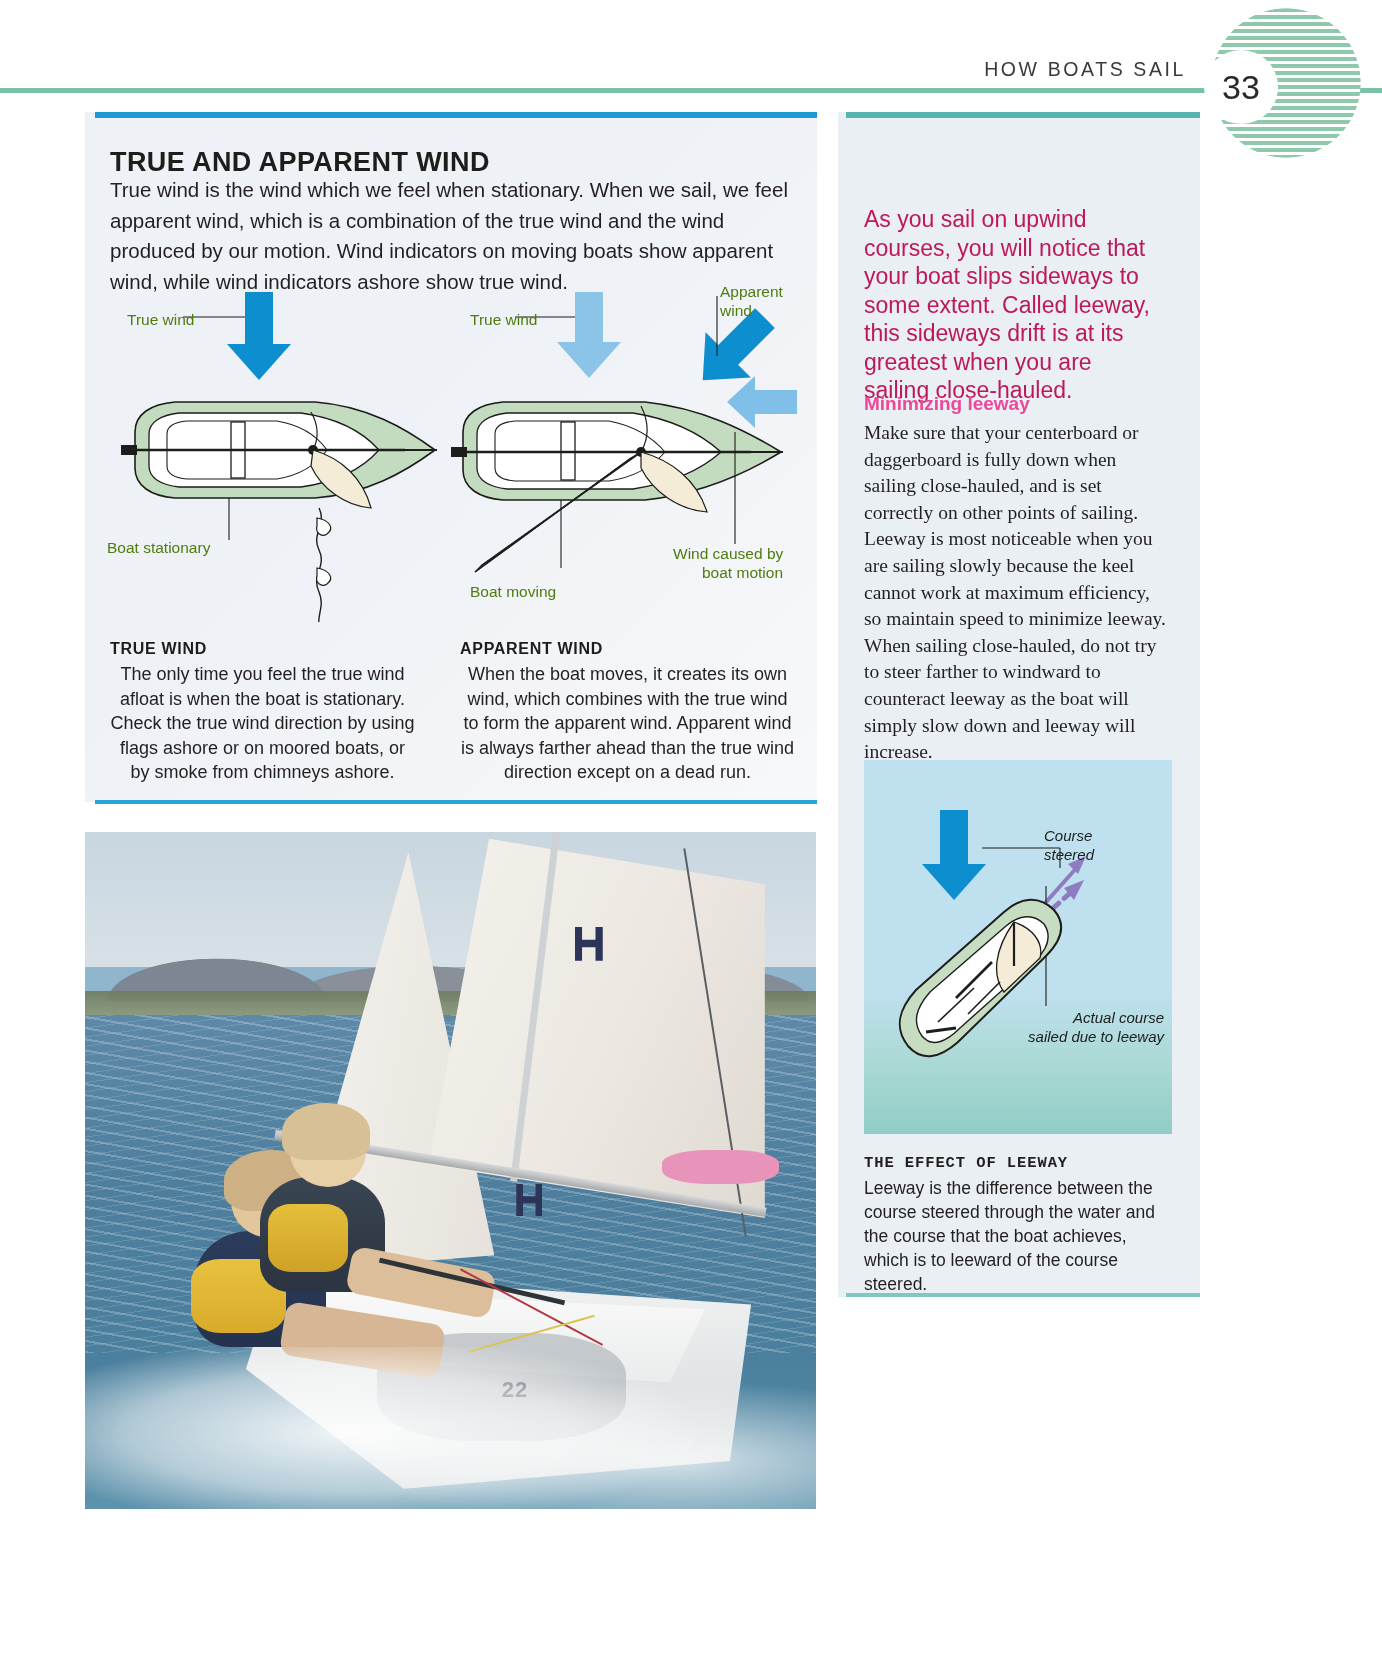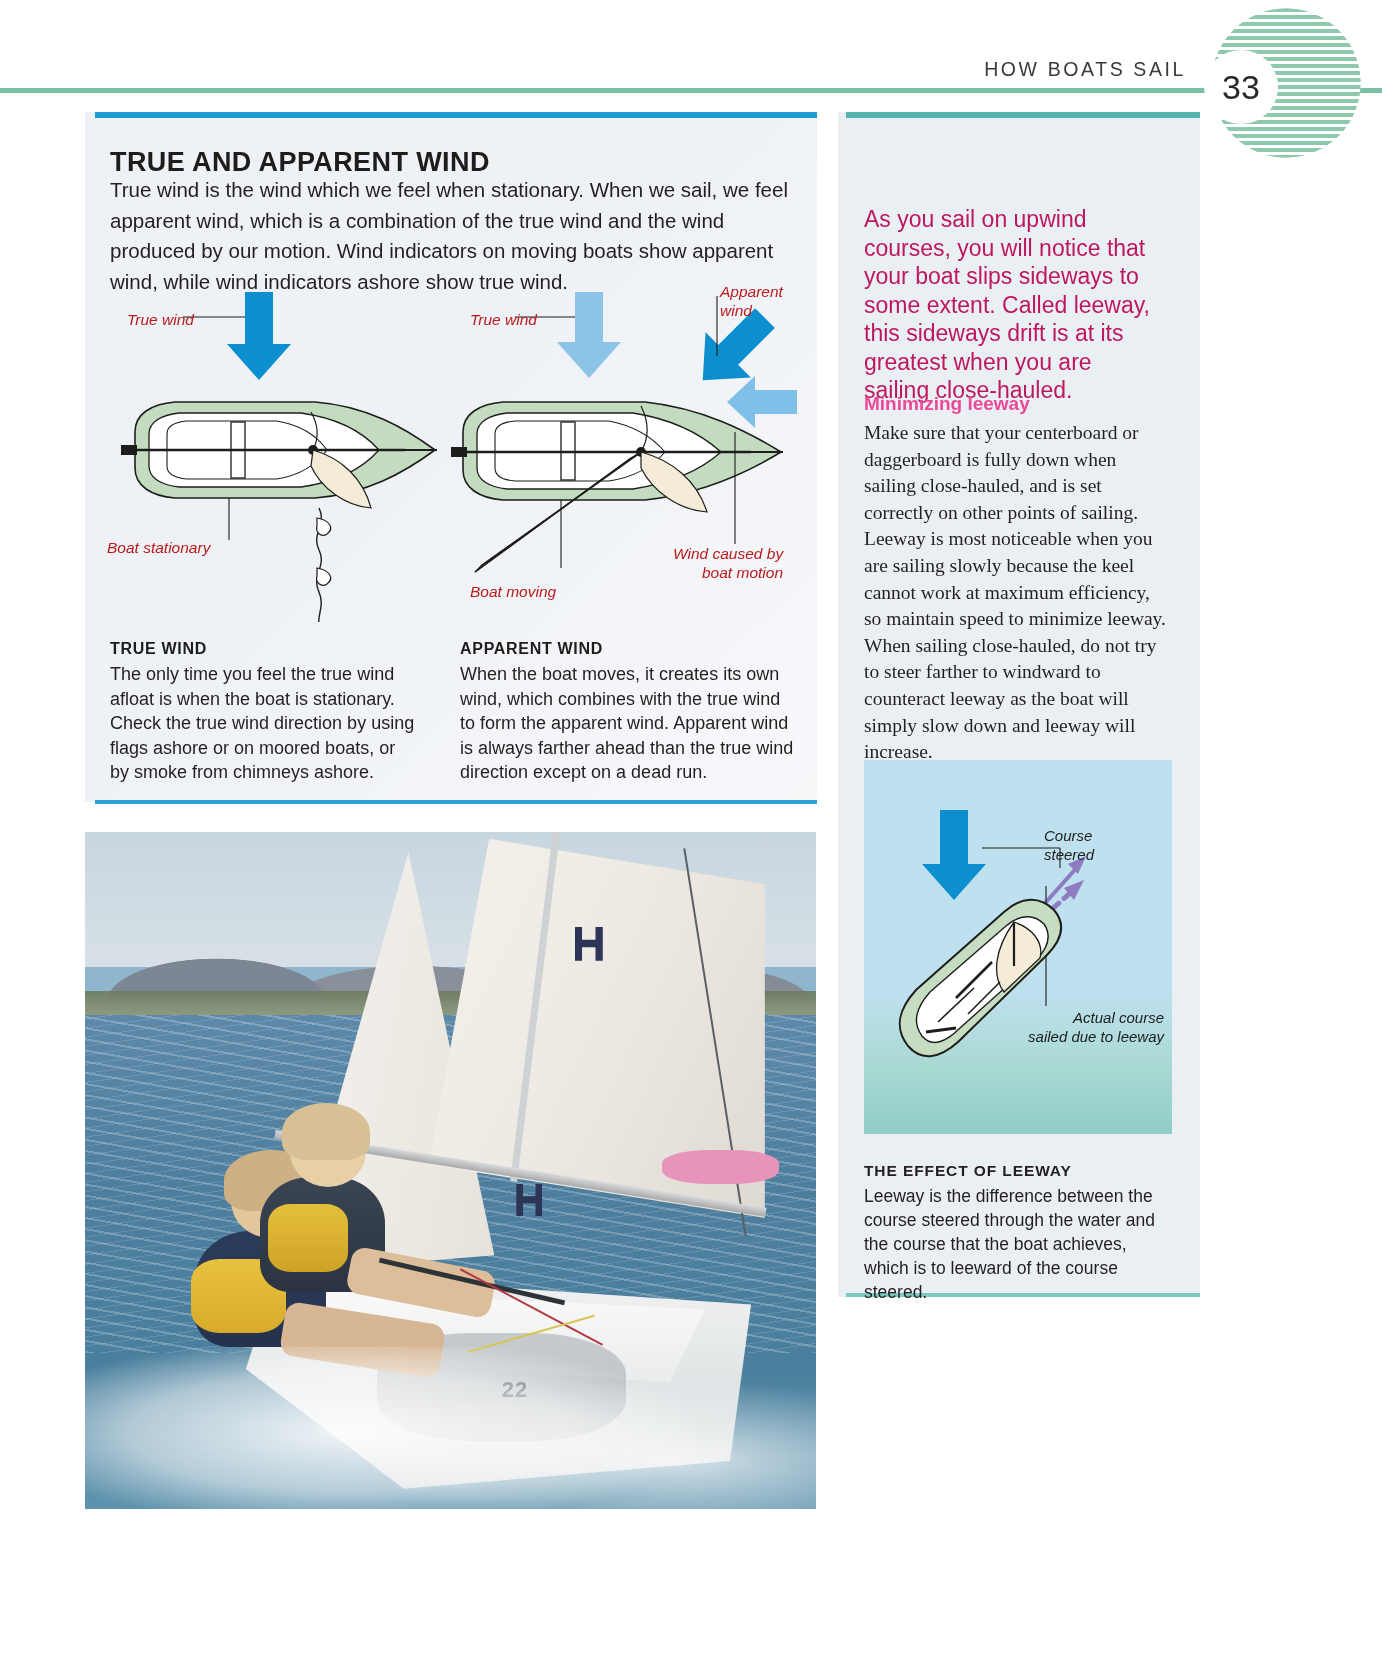--- a/index.html
+++ b/index.html
@@ -59,30 +59,30 @@
   }
   .sec-intro{
     position:absolute;left:110px;top:175px;width:690px;
     font-size:20.5px;line-height:30.5px;color:#231f20;
   }
 
   
   .diagram-wrap{position:absolute;left:105px;top:282px;width:700px;height:340px;}
 
   .lbl{
-    position:absolute;font-style:italic;font-size:15.5px;color:#b91c1c;
+    position:absolute;font-size:15.5px;color:#4d7c0f;
     white-space:nowrap;line-height:19px;
   }
 
   
   .cap{position:absolute;width:300px;}
   .cap h4{
     margin:0 0 4px 0;font-size:16px;font-weight:700;letter-spacing:.7px;color:#1d1d1b;
   }
-  .cap p{margin:0;font-size:18px;line-height:24.5px;color:#231f20;}
+  .cap p{margin:0;font-size:18px;line-height:24.5px;color:#231f20;text-align:center;}
   .cap-true{left:110px;top:640px;width:305px;}
   .cap-app{left:460px;top:640px;width:335px;}
 
   
   .photo{
     position:absolute;left:85px;top:832px;width:731px;height:677px;
     overflow:hidden;background:#8fb6cd;
   }
   .ph-sky{position:absolute;left:0;top:0;width:100%;height:20%;
     background:linear-gradient(to bottom,#c8d6e0,#d7e0e6);}
@@ -195,21 +195,21 @@
     background:linear-gradient(to bottom,#bfe0ef 0%,#bfe0ef 62%,#a9d9d3 82%,#8fcdc6 100%);
     overflow:hidden;
   }
   .lee-lbl{
     position:absolute;font-style:italic;font-size:15px;line-height:19px;color:#1d1d1b;
     white-space:nowrap;
   }
   .cap-leeway{
     position:absolute;left:864px;top:1150px;width:312px;
   }
-  .cap-leeway h4{margin:12px 0 4px;font-size:15.5px;font-weight:700;letter-spacing:.9px;}
+  .cap-leeway h4{margin:4px 0 4px;font-size:15.5px;font-weight:700;letter-spacing:.9px;font-family:Liberation Mono, monospace;}
   .cap-leeway p{margin:0;font-size:17.5px;line-height:24px;}
 
   .cap-balance{position:absolute;left:838px;top:1366px;width:340px;}
   .cap-balance h4{margin:0 0 4px;font-size:16px;font-weight:700;letter-spacing:.8px;}
   .cap-balance p{margin:0;font-size:18.5px;line-height:25.5px;}
 </style>
 </head>
 <body>
 
 <div class="page">

